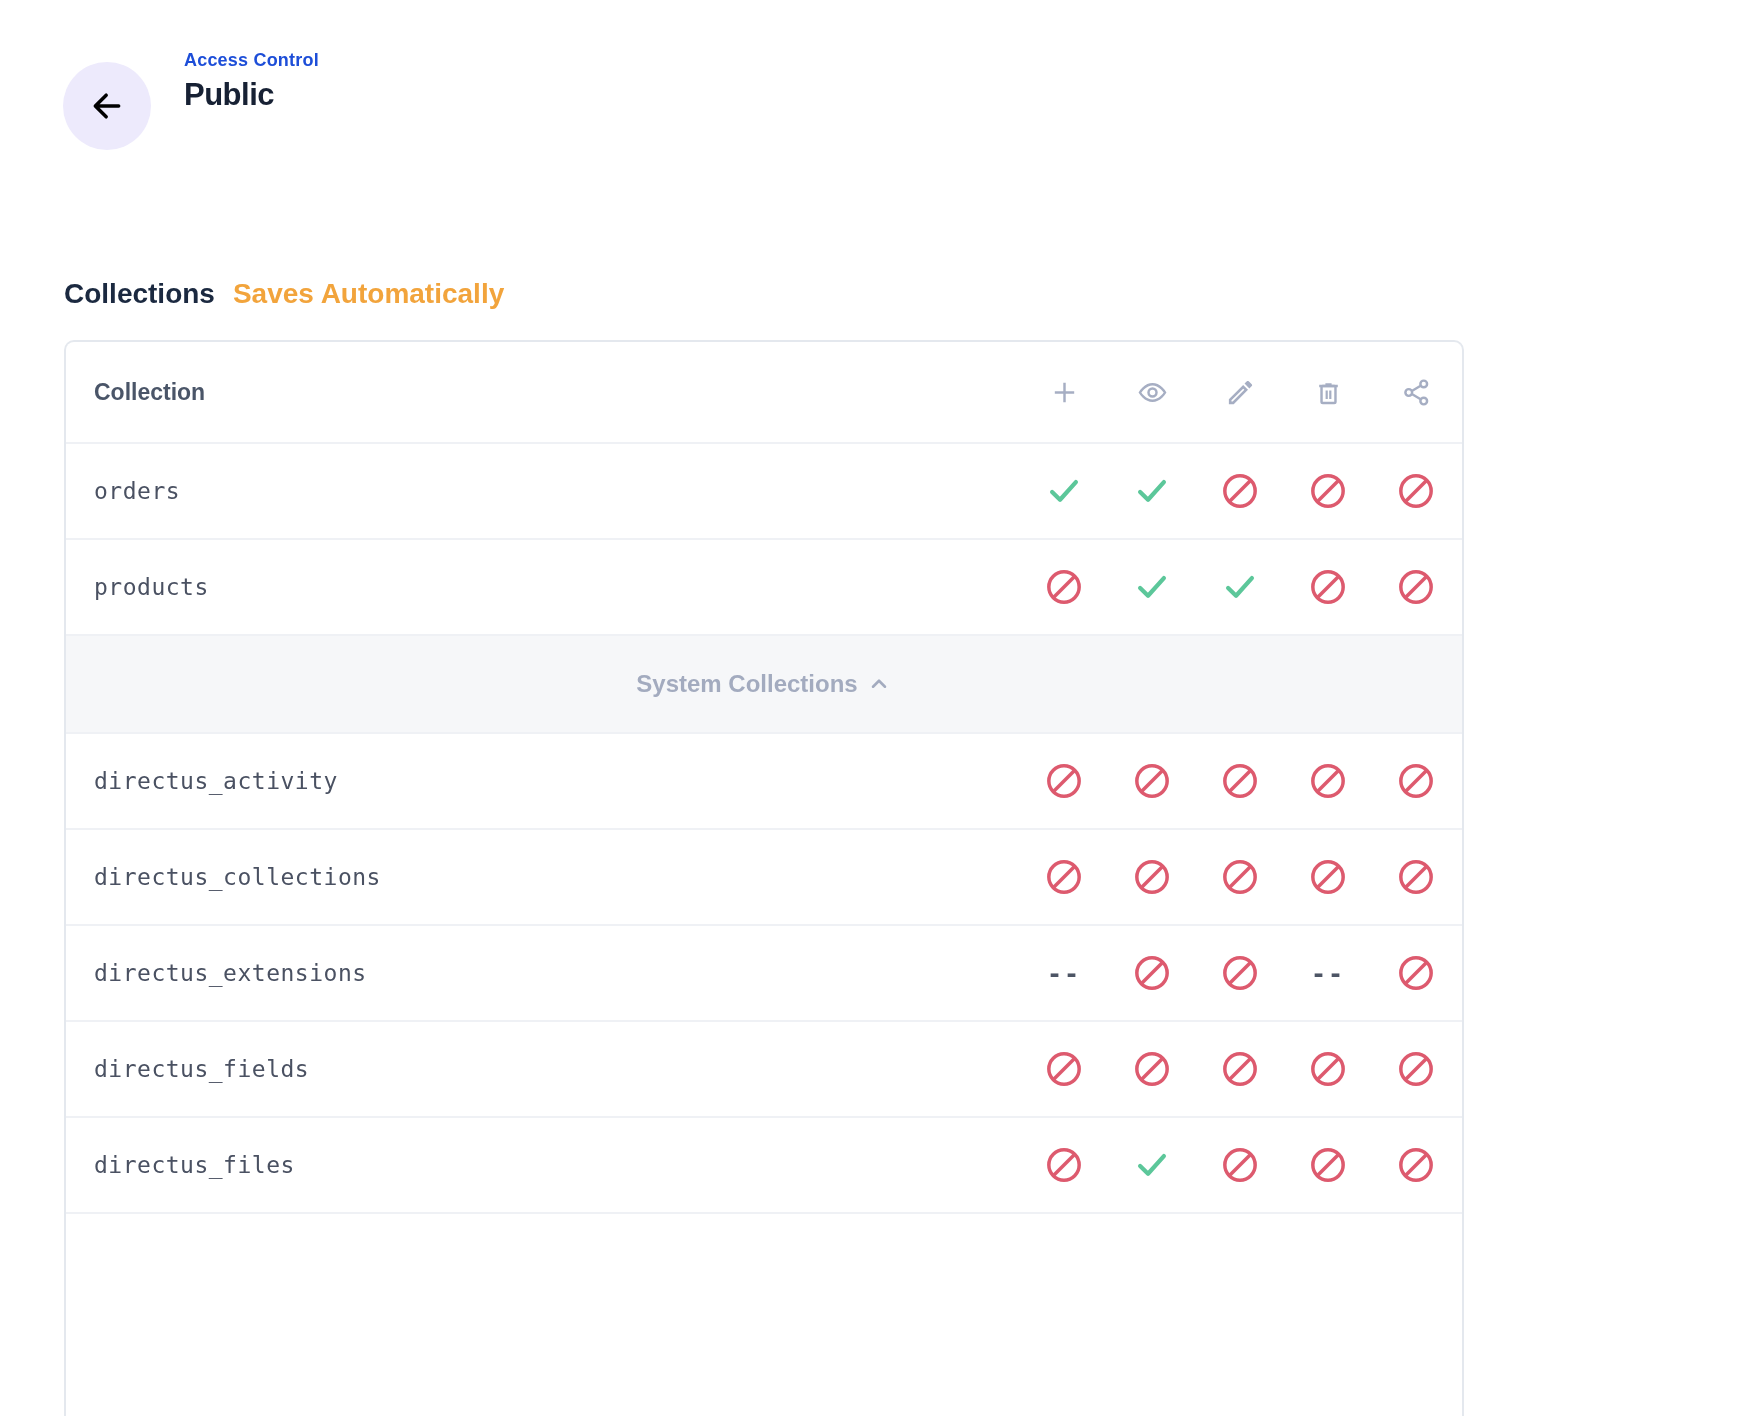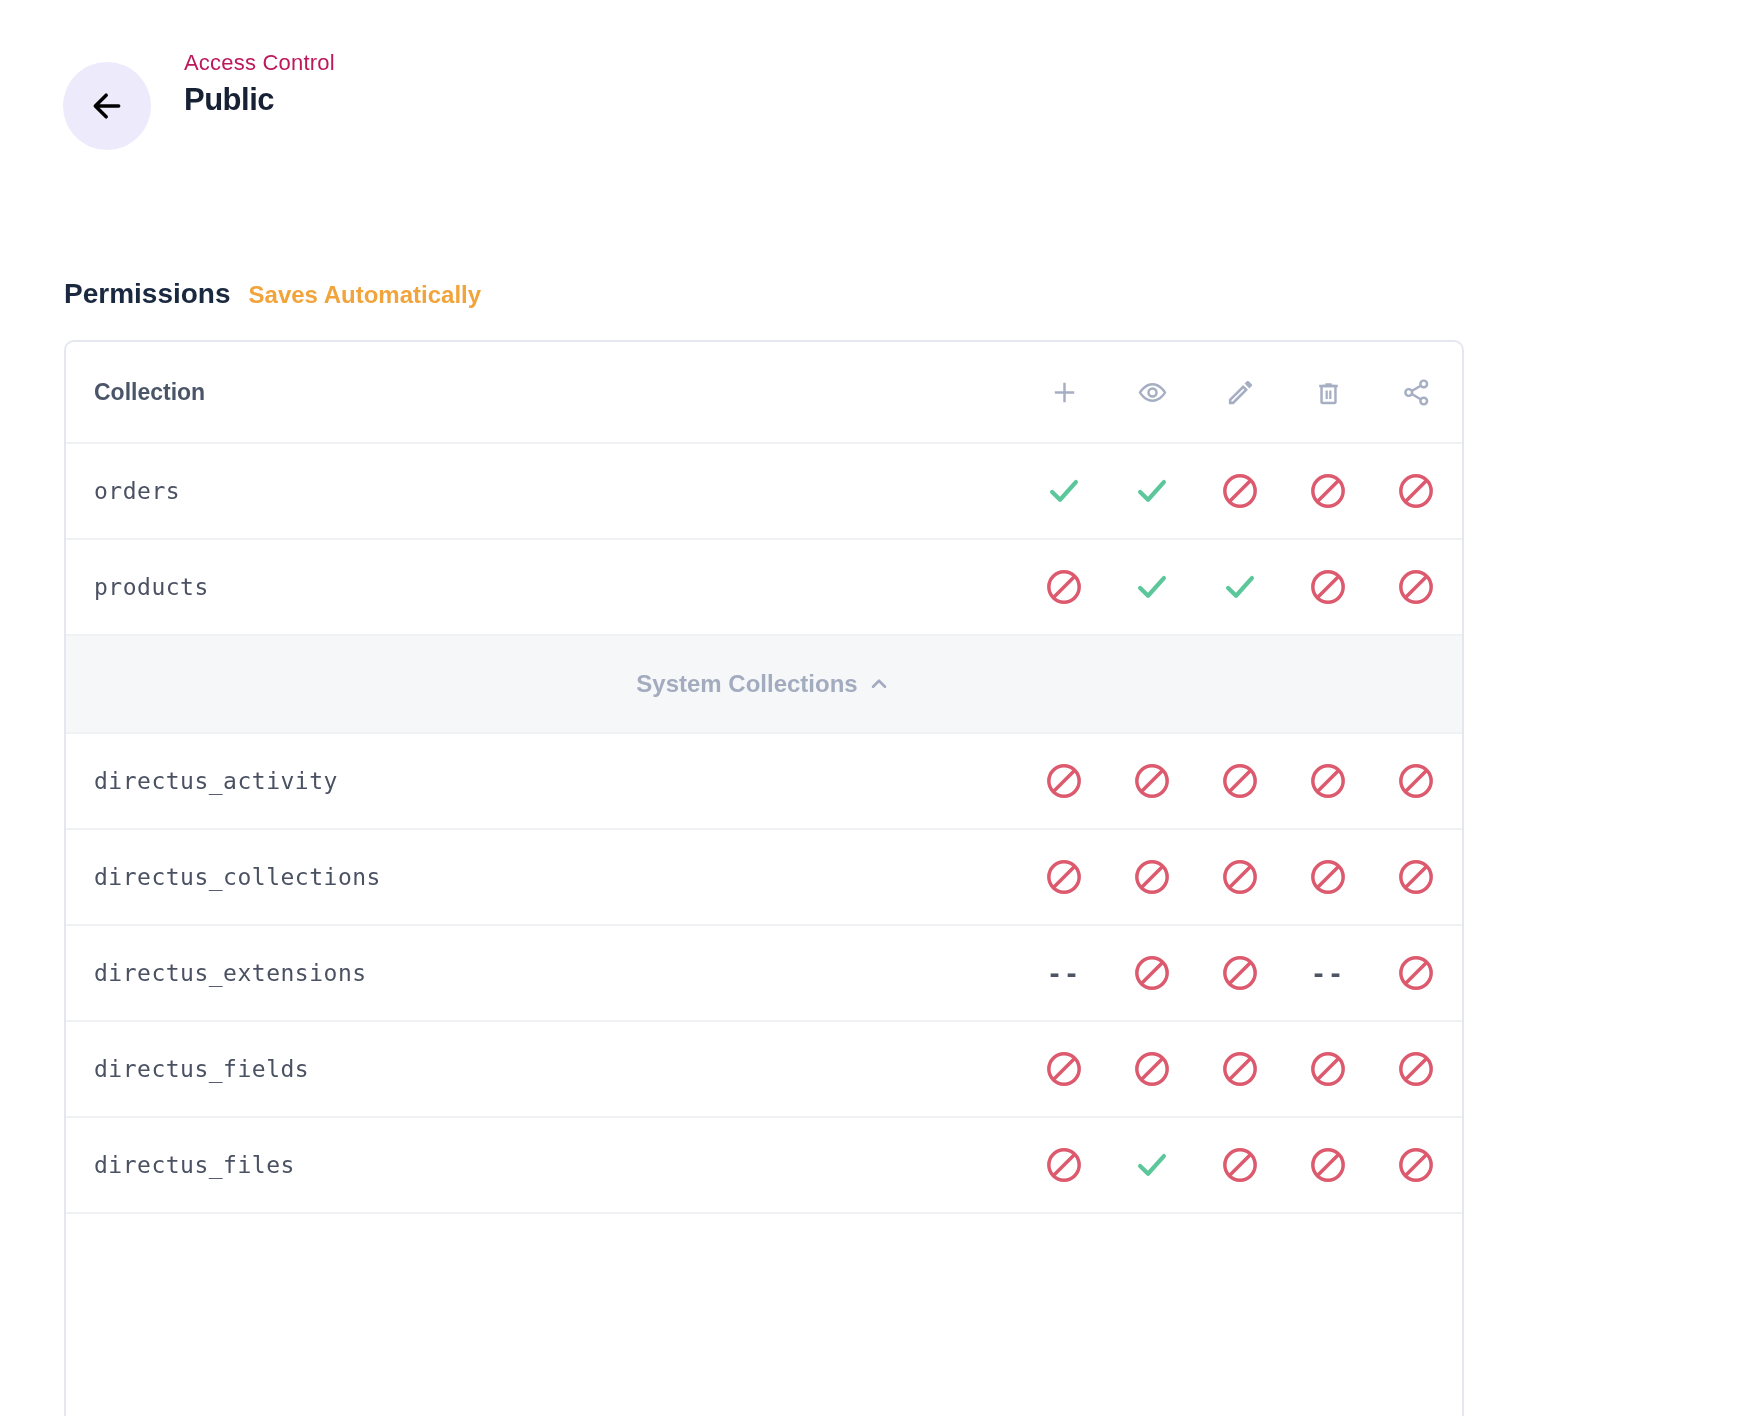--- a/index.html
+++ b/index.html
@@ -7,26 +7,26 @@
     width:1760px;height:1416px;position:relative;background:#ffffff;
     font-family:"Liberation Sans",sans-serif;color:#172134;overflow:hidden;
   }
   
   .back-btn{
     position:absolute;left:63px;top:62px;width:88px;height:88px;border-radius:50%;
     background:#edeafc;display:flex;align-items:center;justify-content:center;cursor:pointer;border:none;
   }
   .back-btn svg{width:40px;height:40px;stroke:#6a4af5;stroke-width:2.1;fill:none;stroke-linecap:round;stroke-linejoin:round;}
   .title-block{position:absolute;left:184px;top:50px;}
-  .breadcrumb{font-size:22px;font-weight:400;color:#be185d;letter-spacing:.2px;}
+  .breadcrumb{font-size:18px;font-weight:700;color:#1d4ed8;letter-spacing:.2px;}
   .page-title{font-size:31px;font-weight:700;color:#172134;margin-top:6px;letter-spacing:-0.5px;}
   
   .section-head{position:absolute;left:64px;top:278px;display:flex;align-items:baseline;gap:18px;}
   .section-title{font-size:28px;font-weight:700;color:#1b2940;}
-  .autosave{font-size:24px;font-weight:600;color:#f2a43c;}
+  .autosave{font-size:28px;font-weight:600;color:#f2a43c;}
   
   .card{
     position:absolute;left:64px;top:340px;width:1400px;height:1076px;box-sizing:border-box;
     border:2px solid #e4e8ee;border-bottom:none;border-radius:10px 10px 0 0;background:#fff;overflow:hidden;
   }
   .thead{height:100px;display:flex;align-items:center;padding:0 0 0 28px;box-sizing:border-box;}
   .col-collection{font-size:23px;font-weight:600;color:#4a5568;}
   .cells{display:flex;gap:48px;padding-right:26px;margin-left:auto;}
   .cell{width:40px;height:44px;display:flex;align-items:center;justify-content:center;}
   .thead .cell svg{width:31px;height:31px;color:#a6aec3;}
@@ -94,21 +94,21 @@
         <use href="#sym-arrow-left"></use>
       </svg>
   </span>
 </button>
 <div class="title-block">
   <div class="breadcrumb">Access Control</div>
   <div class="page-title">Public</div>
 </div>
 
 <div class="section-head">
-  <span class="section-title">Permissions</span>
+  <span class="section-title">Collections</span>
   <span class="autosave">Saves Automatically</span>
 </div>
 
 <div class="card">
   <div class="thead">
     <span class="col-collection">Collection</span>
     <div class="cells" id="header-cells">
         <span class="cell">
           <svg viewBox="0 0 24 24" style="color:#a6aec3">
             <use href="#sym-plus"></use>

